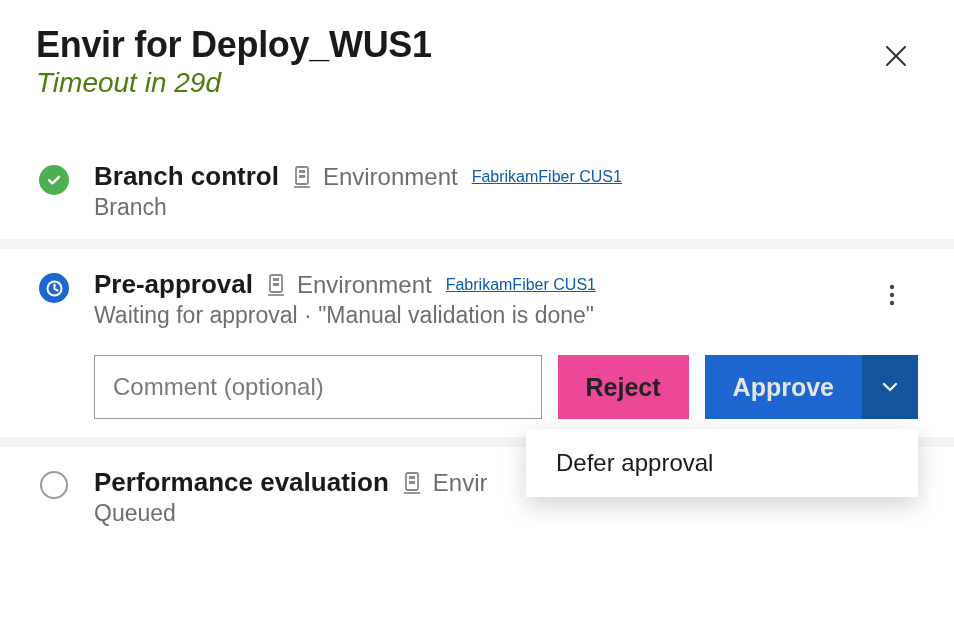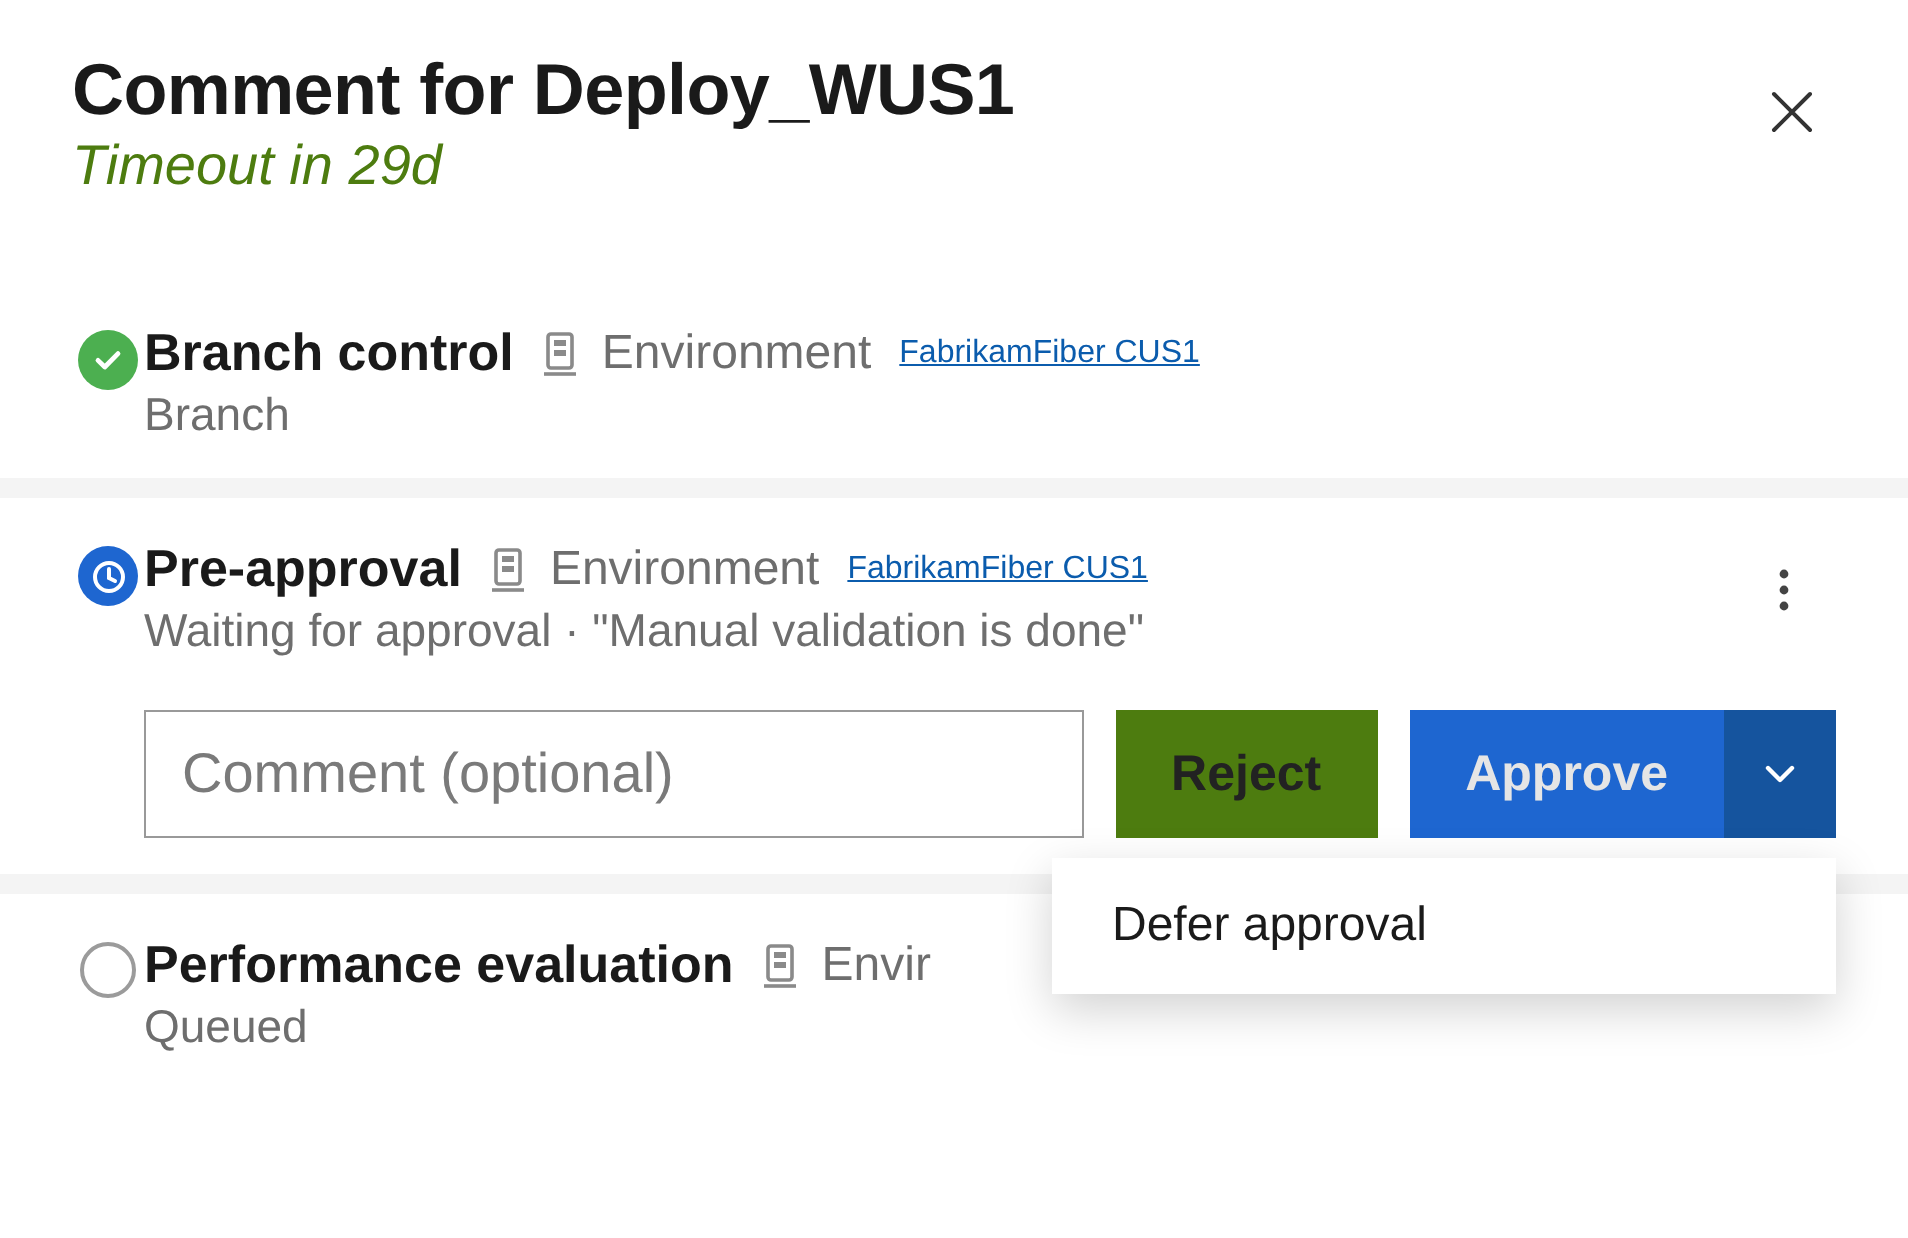--- a/index.html
+++ b/index.html
@@ -40,20 +40,21 @@
     margin-top: 10px;
     cursor: pointer;
     color: #222;
   }
 
   .divider { height: 10px; background: #f4f4f4; }
 
   .check-row {
     display: flex;
     align-items: flex-start;
+    gap: 22px;
     padding: 20px 36px 18px 36px;
     position: relative;
   }
   .status-col {
     width: 36px;
     padding-top: 4px;
     display: flex;
     justify-content: center;
   }
   .status-icon {
@@ -110,35 +111,35 @@
     display: flex;
     gap: 16px;
     margin-top: 26px;
     align-items: stretch;
   }
   .comment-input {
     flex: 1;
     height: 64px;
     border: 1.5px solid #999;
     padding: 0 18px;
-    font-size: 28px;
+    font-size: 24px;
     color:#0369a1;
     background:#fff;
   }
   .comment-input::placeholder { color:#7a7a7a; }
   .btn {
     height: 64px;
     padding: 0 28px;
     font-size: 25px;
     font-weight: 600;
     border: none;
     display:flex; align-items:center; justify-content:center;
     cursor:pointer;
   }
-  .btn-neutral { background:#4d7c0f; color:#222; }
+  .btn-neutral { background:#ec4899; color:#222; }
   .btn-primary { background:#1e66d0; color:#e5e5e5; }
   .split-right {
     width: 56px;
     background:#15549e;
     color:#fff;
     display:flex; align-items:center; justify-content:center;
     border: none;
     cursor:pointer;
   }
   .split { display:flex; }
@@ -161,21 +162,21 @@
     position: relative;
   }
 </style>
 </head>
 <body>
 
 <div class="panel">
 
   <div class="header">
     <div class="header-text">
-      <h1 class="title">Comment for Deploy_WUS1</h1>
+      <h1 class="title">Envir for Deploy_WUS1</h1>
       <div class="subtitle">Timeout in 29d</div>
     </div>
     <div class="close-x">
       <svg width="22" height="22" viewBox="0 0 22 22">
           <path d="M2 2 L20 20 M20 2 L2 20" stroke="#333" stroke-width="2" fill="none" stroke-linecap="round"></path>
         </svg>
     </div>
   </div>
 
   <div style="height:34px"></div>

